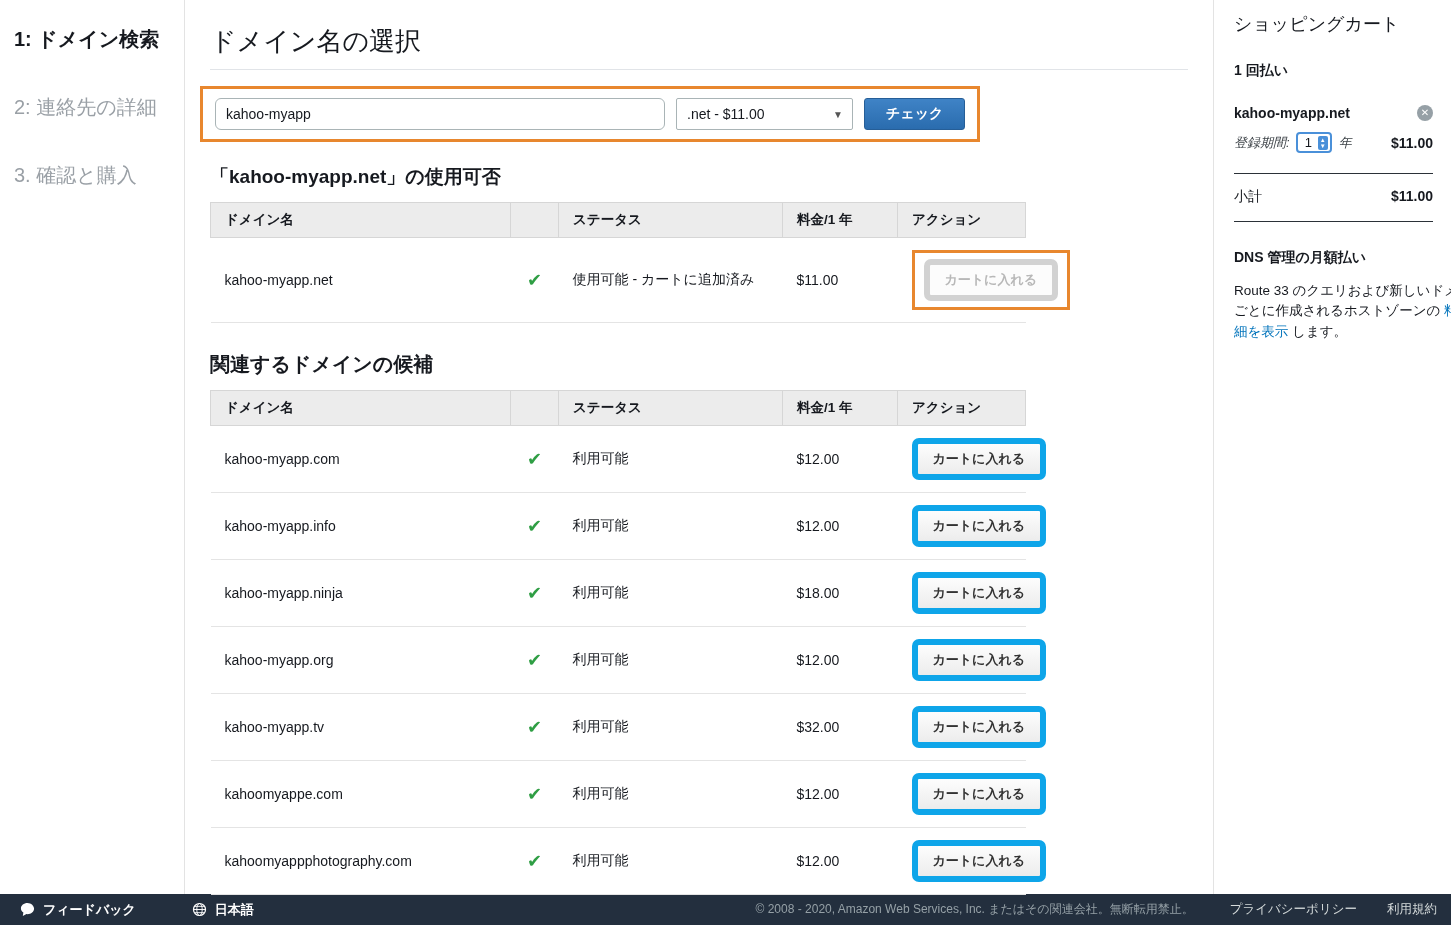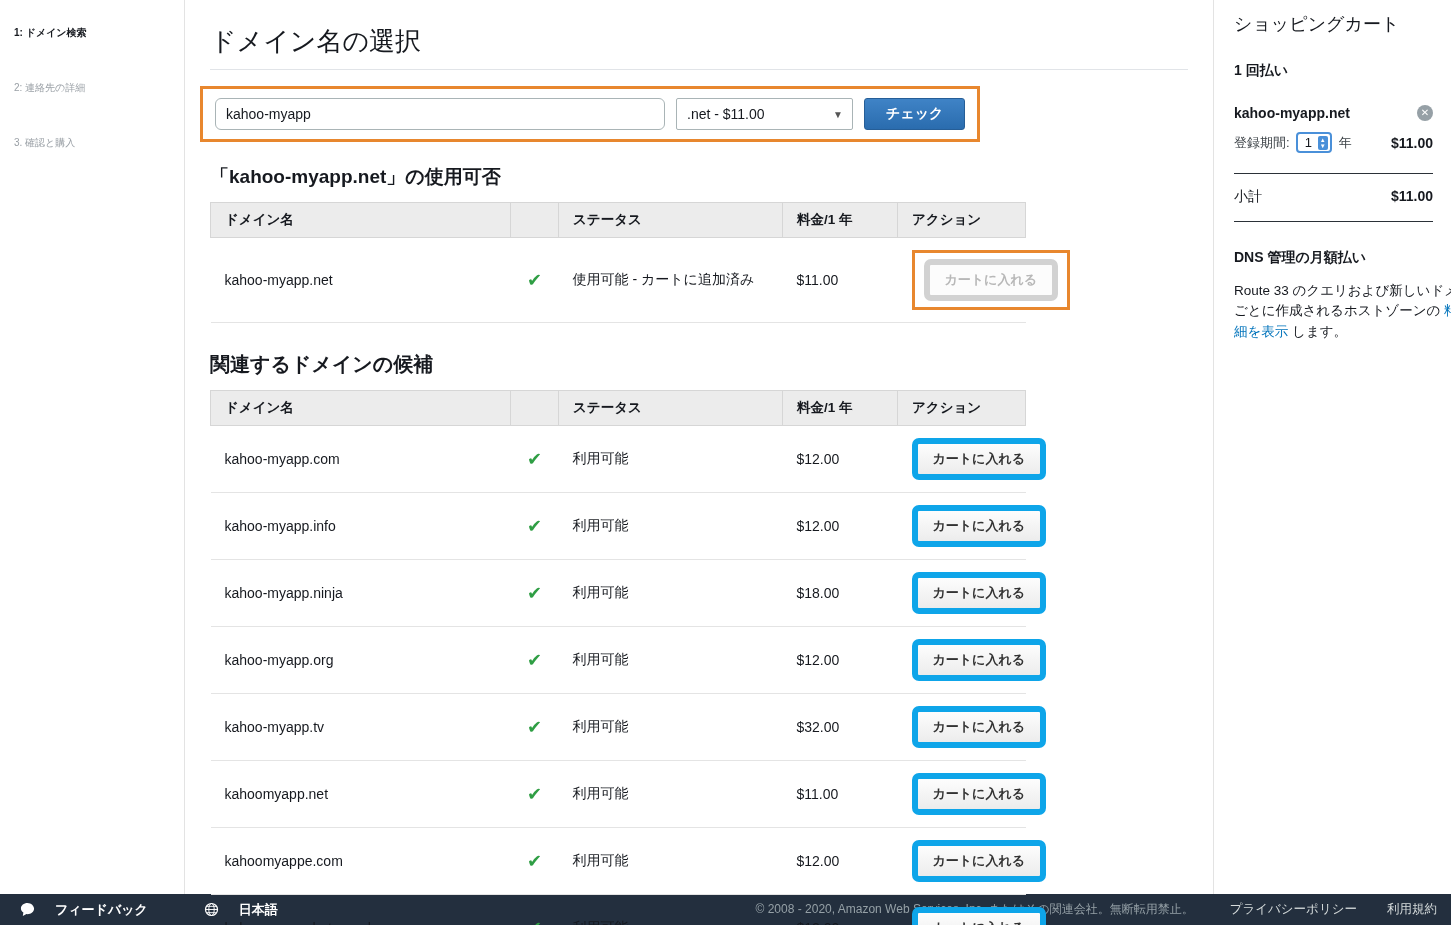--- a/index.html
+++ b/index.html
@@ -6,21 +6,21 @@
   html,body { margin:0; padding:0; }
   body {
     width:1451px; height:925px;
     font-family:"Liberation Sans","DejaVu Sans",sans-serif;
     color:#16191f; background:#fff; overflow:hidden;
   }
   .page { display:flex; width:1451px; height:894px; }
 
   
   .steps { width:185px; flex-shrink:0; border-right:1px solid #e3e3e3; padding:26px 10px 0 14px; }
-  .step { font-size:10px; color:#9aa0a6; margin-bottom:41px; cursor:default; }
+  .step { font-size:20px; color:#9aa0a6; margin-bottom:41px; cursor:default; }
   .step.active { color:#16191f; font-weight:700; }
 
   
   .main { flex:1; padding:0 25px; position:relative; }
   .page-title { font-size:26px; font-weight:500; margin:24px 0 10px; color:#16191f; }
   .title-rule { border-bottom:1px solid #e1e4e8; margin:0 0 16px; }
 
   .annotation { border:3px solid #e8872e; }
   .search-row { display:inline-flex; align-items:center; gap:11px; padding:9px 12px; margin:0 0 16px -10px; background:#fff; }
   .domain-input { width:450px; height:32px; border:1px solid #a9b4b6; border-radius:6px; padding:0 10px; font-size:14px; color:#16191f; outline:none; }
@@ -47,35 +47,35 @@
   .annotation-box { display:inline-block; border:3px solid #e8872e; padding:6px 9px; background:#fff; }
 
   
   .cart { width:238px; flex-shrink:0; border-left:1px solid #e3e3e3; padding:12px 18px 0 20px; }
   .cart-title { font-size:18px; font-weight:400; margin:0 0 26px; }
   .pay-once { font-size:14px; font-weight:700; margin-bottom:25px; }
   .cart-item-header { display:flex; justify-content:space-between; align-items:center; }
   .cart-domain { font-size:14px; font-weight:700; }
   .close-icon { width:16px; height:16px; border-radius:50%; background:#96a0a6; color:#fff; font-size:10px; line-height:16px; text-align:center; cursor:pointer; font-weight:700; }
   .cart-item-detail { display:flex; align-items:center; margin-top:11px; font-size:13px; }
-  .period-label, .period-unit { color:#3d4348; }
+  .period-label, .period-unit { font-style:italic; color:#3d4348; }
   .spinner { display:inline-flex; align-items:center; border:2px solid #4a90d9; border-radius:4px; height:21px; padding:0 2px 0 7px; margin:0 7px 0 6px; cursor:pointer; }
   .spinner .num { font-size:13px; margin-right:6px; color:#16191f; }
   .spinner .arrows { display:flex; flex-direction:column; background:#4a90d9; border-radius:2px; color:#fff; font-size:6px; line-height:6px; padding:1px 2px; }
   .item-price { margin-left:auto; font-size:14px; font-weight:700; }
   .cart-rule { border-top:1px solid #2b3138; margin-top:20px; }
   .subtotal-row { display:flex; justify-content:space-between; padding:14px 0 15px; font-size:14px; }
   .subtotal-value { font-weight:700; }
   .dns-heading { font-size:14px; font-weight:700; margin:27px 0 13px; }
   .dns-text { font-size:13.5px; line-height:1.55; color:#16191f; width:262px; }
   .dns-link { color:#0073bb; text-decoration:none; cursor:pointer; }
 
   
   footer { height:31px; background:#232f3e; display:flex; align-items:center; padding:0 14px 0 20px; font-size:13px; }
-  .f-item { display:flex; align-items:center; gap:20px; color:#fff; font-weight:700; cursor:pointer; }
+  .f-item { display:flex; align-items:center; gap:8px; color:#fff; font-weight:700; cursor:pointer; }
   .f-feedback { margin-right:56px; }
   .f-lang { margin-right:auto; }
   .f-copy { color:#95a0a6; font-size:12px; margin-right:36px; cursor:default; }
   .f-link { color:#d5dbdb; font-size:12.5px; text-decoration:none; cursor:pointer; margin-left:0; }
   .f-link + .f-link { margin-left:30px; }
 </style>
 </head>
 <body>
 
 <div class="page">
@@ -176,27 +176,20 @@
             <td class="col-action"><button class="cart-btn">カートに入れる</button></td>
           </tr>
           <tr>
             <td class="col-domain">kahoo-myapp.tv</td>
             <td class="col-check"><span class="check">✔</span></td>
             <td class="col-status">利用可能</td>
             <td class="col-price">$32.00</td>
             <td class="col-action"><button class="cart-btn">カートに入れる</button></td>
           </tr>
           <tr>
-            <td class="col-domain">kahoomyapp.net</td>
-            <td class="col-check"><span class="check">✔</span></td>
-            <td class="col-status">利用可能</td>
-            <td class="col-price">$11.00</td>
-            <td class="col-action"><button class="cart-btn">カートに入れる</button></td>
-          </tr>
-          <tr>
             <td class="col-domain">kahoomyappe.com</td>
             <td class="col-check"><span class="check">✔</span></td>
             <td class="col-status">利用可能</td>
             <td class="col-price">$12.00</td>
             <td class="col-action"><button class="cart-btn">カートに入れる</button></td>
           </tr>
           <tr>
             <td class="col-domain">kahoomyappphotography.com</td>
             <td class="col-check"><span class="check">✔</span></td>
             <td class="col-status">利用可能</td>

